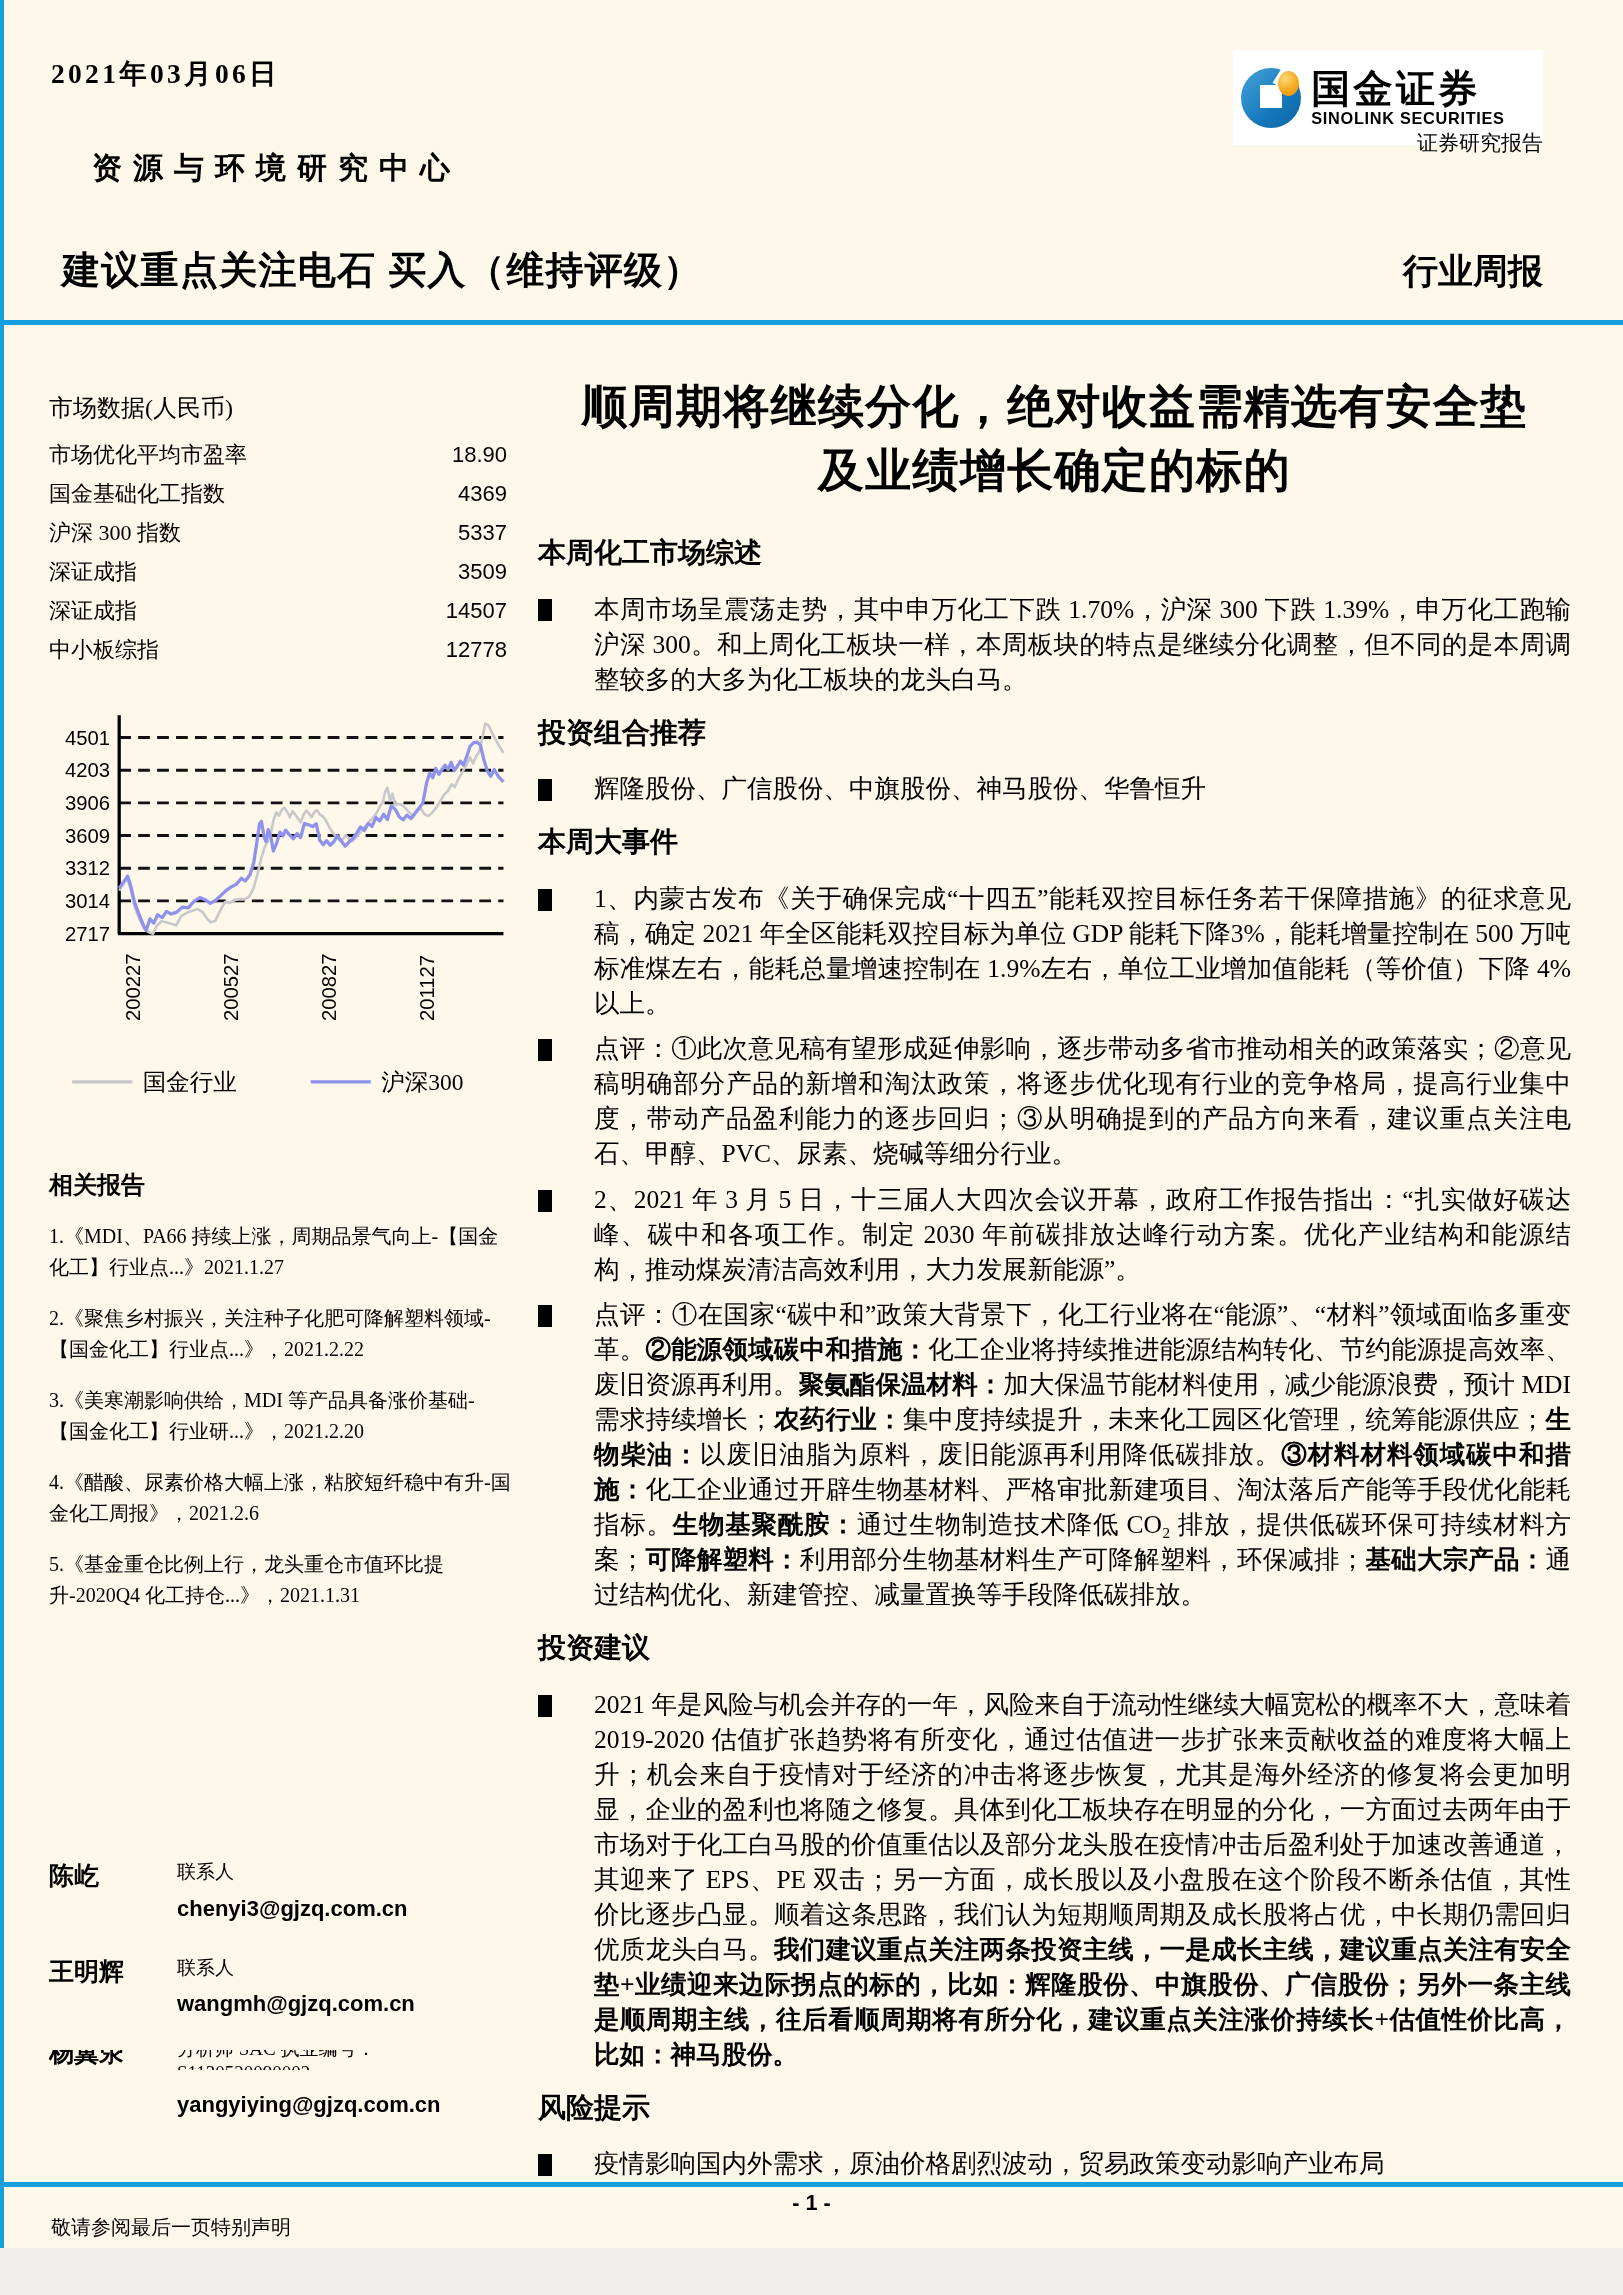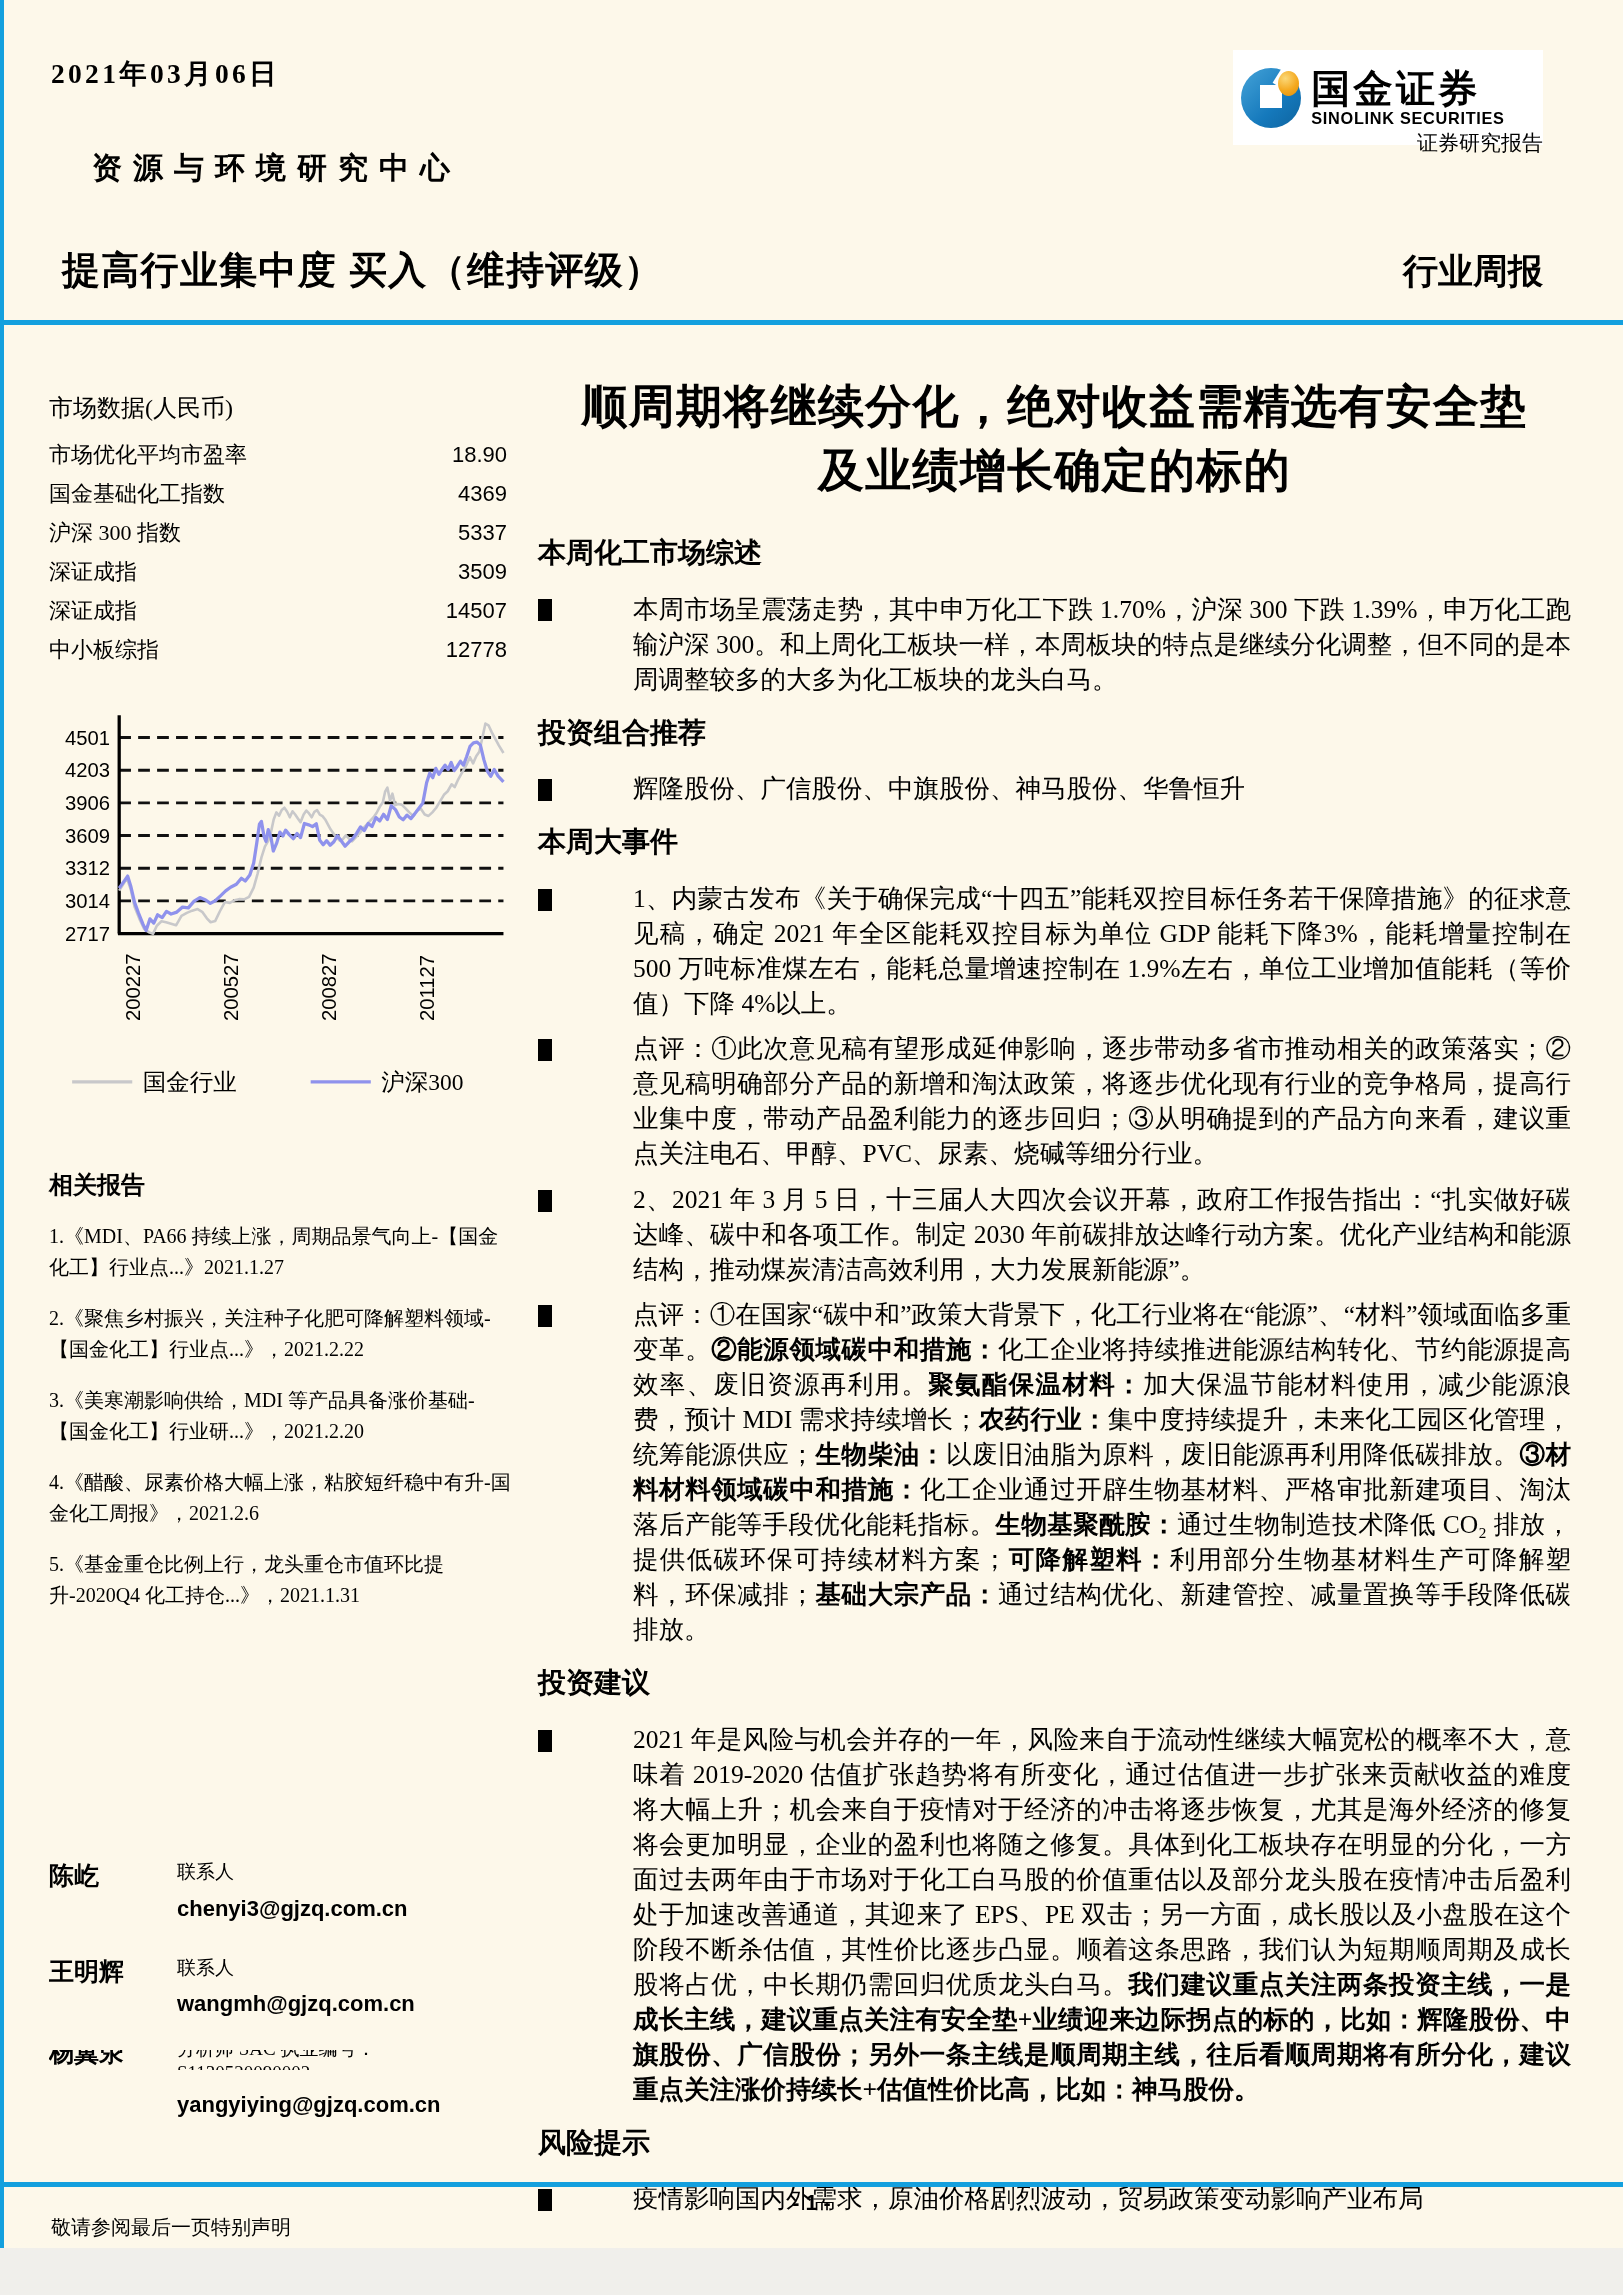--- a/index.html
+++ b/index.html
@@ -44,21 +44,21 @@
   .c-right{flex:1;}
   .c-role{font-size:19px;margin-bottom:10.5px;}
   .c-email{font-family:"Liberation Sans","DejaVu Sans",sans-serif;font-size:22px;font-weight:bold;}
   .c-clip{height:19.6px;overflow:hidden;}
   .c-clip .c-inner{display:flex;transform:translateY(-14.4px);}
   .c-clip .c-role{margin-bottom:0;}
   
   #main{position:absolute;left:538px;top:375px;width:1033px;}
   #main-title{text-align:center;font-size:46px;font-weight:bold;line-height:64px;margin-bottom:31px;letter-spacing:1.3px;}
   .sec-h{font-size:28px;font-weight:bold;margin:17px 0 19.6px 0;}
-  .bullet{display:flex;margin-bottom:10.5px;gap:39px;}
+  .bullet{display:flex;margin-bottom:10.5px;}
   .bullet .mark{flex:0 0 56px;padding-top:7.8px;}
   .bullet .mark span{display:block;width:13.7px;height:22px;background:#000;}
   .bullet p{margin:0;font-size:25.5px;line-height:35px;text-align:justify;}
   .bullet p b{font-weight:bold;}
   
   #page-num{position:absolute;left:0;top:2190px;width:1623px;text-align:center;
         font-family:"Liberation Sans","DejaVu Sans",sans-serif;font-size:21.6px;font-weight:bold;}
   #disclaimer{position:absolute;left:51px;top:2214px;font-size:20px;}
   #gray-strip{position:absolute;left:0;top:2248px;width:1623px;height:48px;background:#F0EFEB;}
   svg text{font-family:"Liberation Sans","DejaVu Sans",sans-serif;}
@@ -81,21 +81,21 @@
         <div class="ball"></div>
     </div>
     <div id="logo-text">
       <div id="logo-cn">国金证券</div>
       <div id="logo-en">SINOLINK SECURITIES</div>
     </div>
   </div>
   <div id="report-tag">证券研究报告</div>
 
   <div id="title-row">
-    <span id="industry-title">提高行业集中度  买入（维持评级）</span>
+    <span id="industry-title">建议重点关注电石  买入（维持评级）</span>
     <span id="weekly-tag">行业周报</span>
   </div>
   <div id="rule-top" class="blue-rule"></div>
 
   <div id="market">
     <div id="market-title">市场数据(人民币)</div>
     <div id="market-rows">
         <div class="m-row">
           <span>市场优化平均市盈率</span>
           <span class="val">18.90</span>

